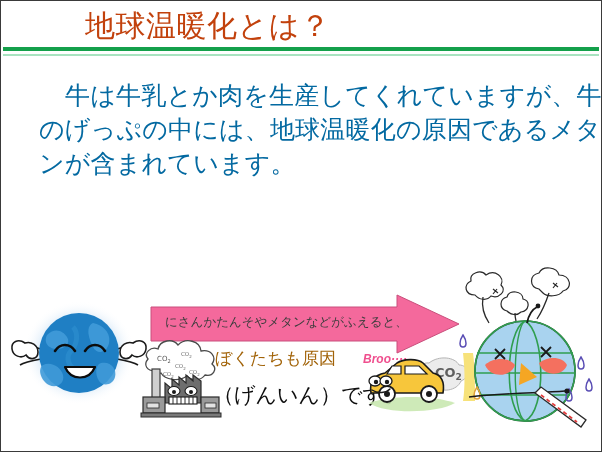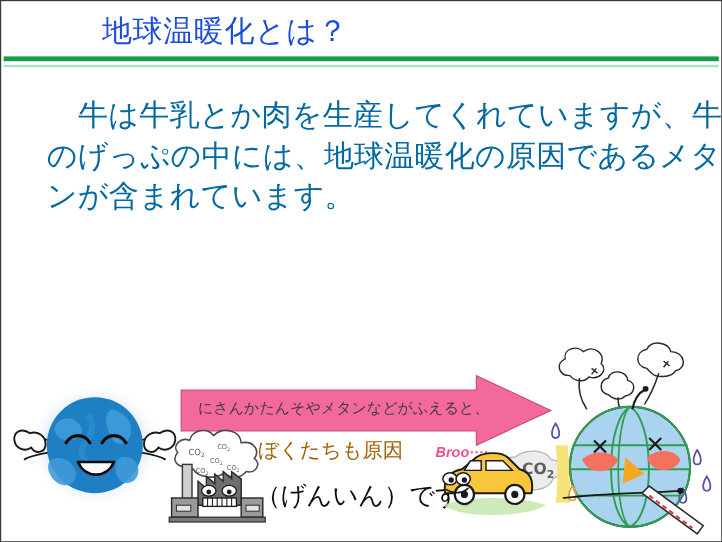--- a/index.html
+++ b/index.html
@@ -30,23 +30,23 @@
     position: absolute;
     left: 0;
     top: 0;
     width: 600px;
     height: 46px;
   }
   #page-title {
     position: absolute;
     left: 84px;
     top: 9px;
-    font-size: 25px;
+    font-size: 30px;
     line-height: 32px;
-    color: #1d4ed8;
+    color: #c2410c;
     letter-spacing: 0.5px;
     white-space: nowrap;
     font-family: "DejaVu Sans", "Liberation Sans", sans-serif;
   }
 
   
   #rule-thick {
     position: absolute;
     left: 2px;
     top: 46px;
@@ -78,21 +78,21 @@
   }
   .para {
     margin: 0 0 2px 0;
     text-indent: 26px;
   }
 
   
   #illustration {
     position: absolute;
     left: 0;
-    top: 286px;
+    top: 268px;
     width: 600px;
     height: 164px;
   }
 
   
   #arrow-wrap {
     position: absolute;
     left: 148px;
     top: 24px;
     width: 312px;

